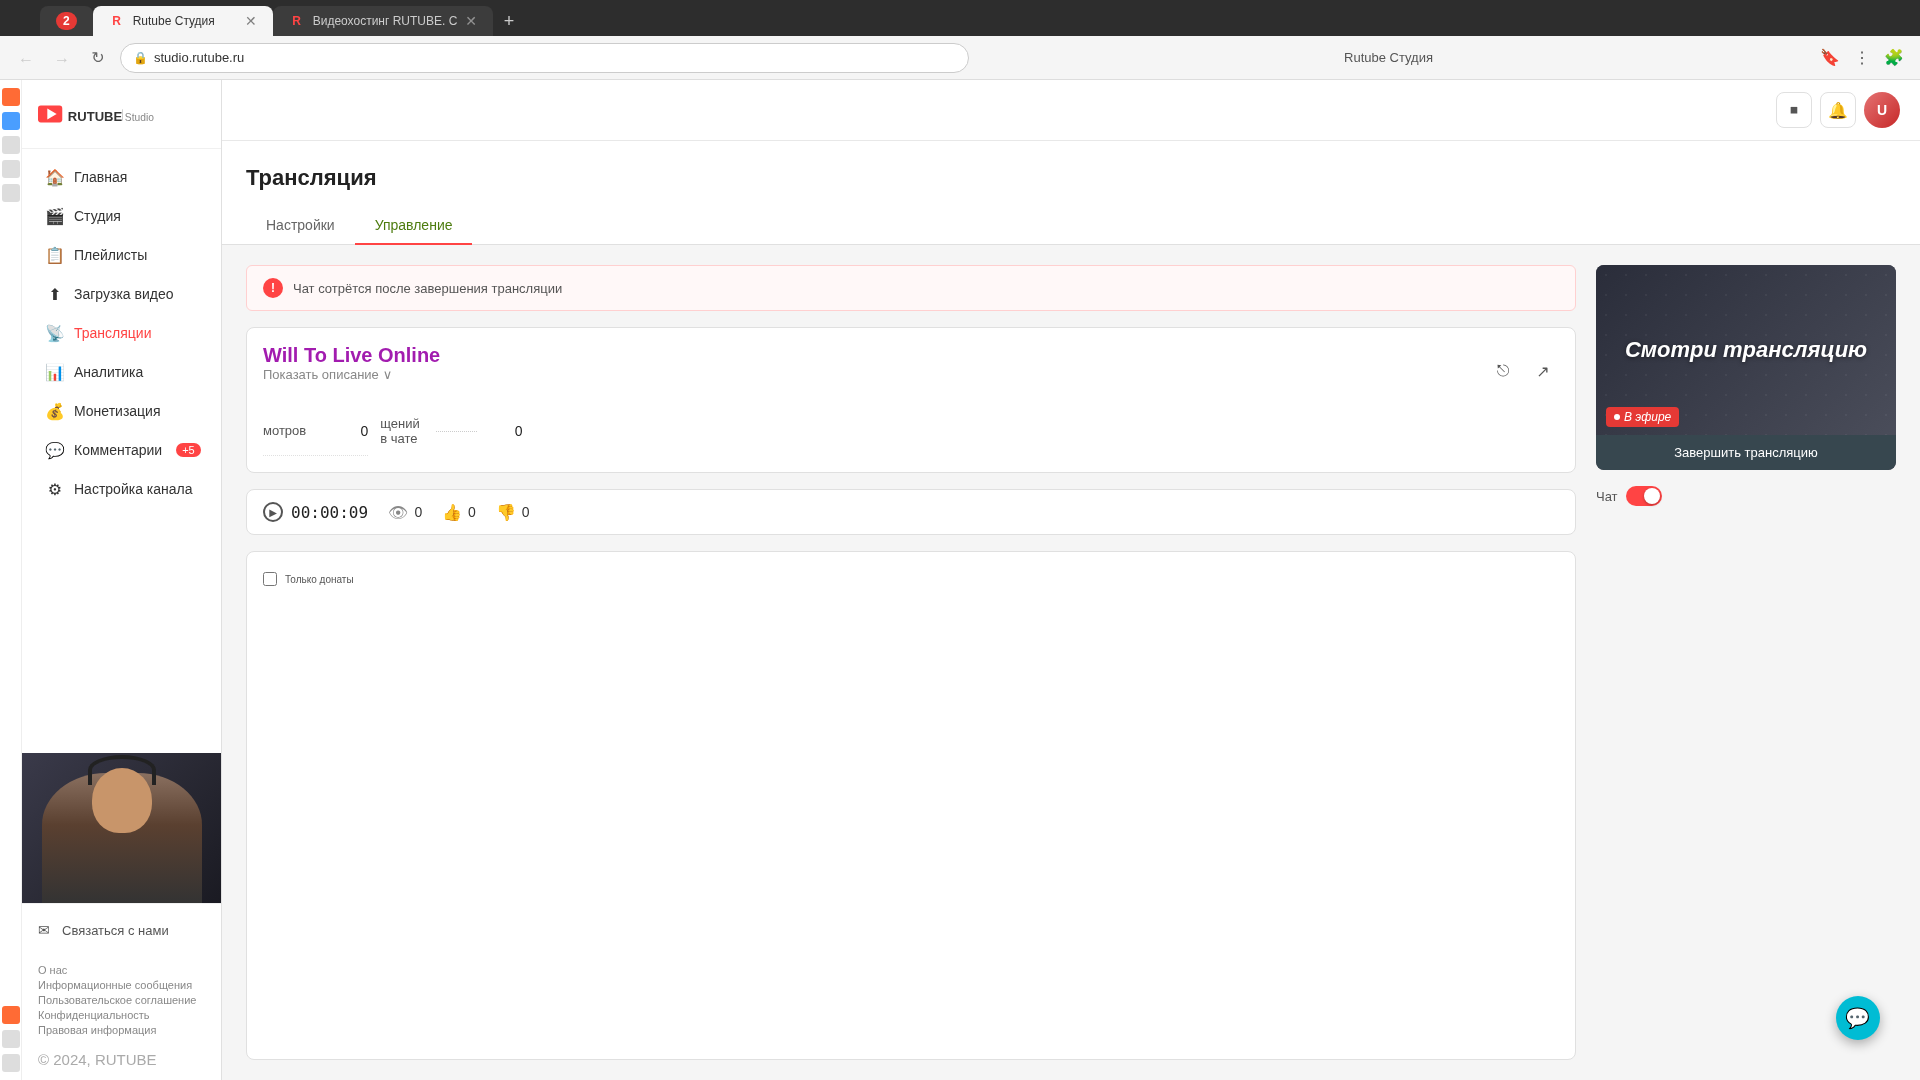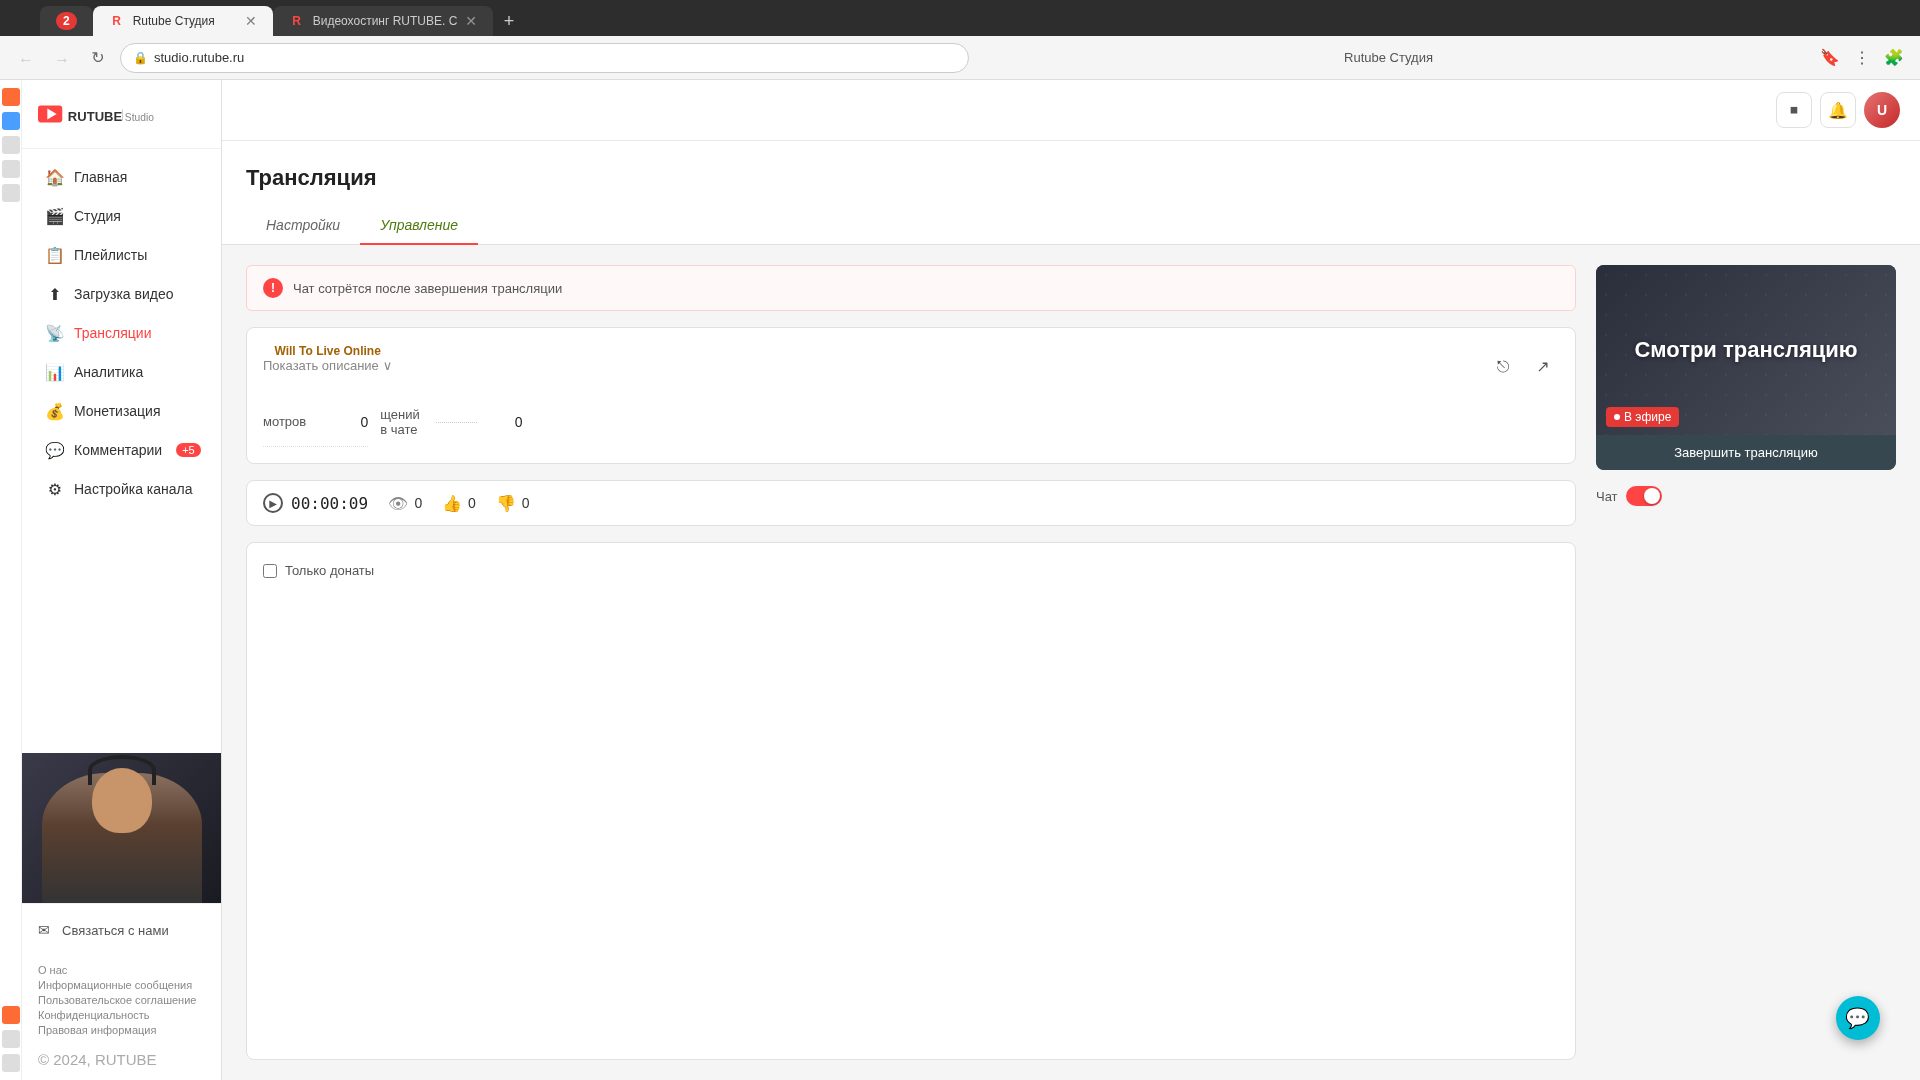--- a/index.html
+++ b/index.html
@@ -52,21 +52,21 @@
     .webcam-preview .room-bg { position: absolute; inset: 0; background: linear-gradient(135deg, #3a3a4a 0%, #2a2a35 50%, #1a1a22 100%); }
     .webcam-person { position: absolute; bottom: 0; left: 50%; transform: translateX(-50%); width: 160px; height: 130px; background: linear-gradient(to bottom, #8a7060 0%, #5a4030 40%, #333 100%); border-radius: 40% 40% 0 0; }
     .webcam-head { position: absolute; bottom: 70px; left: 50%; transform: translateX(-50%); width: 60px; height: 65px; background: #c8956a; border-radius: 50% 50% 45% 45%; }
     .webcam-headset { position: absolute; bottom: 118px; left: 50%; transform: translateX(-50%); width: 68px; height: 30px; border: 4px solid #222; border-radius: 50% 50% 0 0; border-bottom: none; }
 
     
     .main-content { flex: 1; display: flex; flex-direction: column; overflow: hidden; }
     .main-header { padding: 24px 24px 0; background: white; border-bottom: 1px solid #e0e0e0; flex-shrink: 0; }
     .main-header h1 { font-size: 22px; font-weight: 600; color: #222; margin-bottom: 16px; }
     .tabs { display: flex; gap: 0; }
-    .tab { padding: 10px 20px; cursor: pointer; font-size: 14px; color: #666; border-bottom: 2px solid transparent; margin-bottom: -1px; font-style: italic; }
+    .tab { padding: 10px 20px; cursor: pointer; font-size: 14px; color: #666; border-bottom: 2px solid transparent; margin-bottom: -1px; }
     .tab.active { color: #4d7c0f; border-bottom: 2px solid #f44; font-weight: 500; }
 
     .main-body { flex: 1; overflow-y: auto; padding: 20px 24px; display: flex; gap: 20px; }
     .left-panel { flex: 1; display: flex; flex-direction: column; gap: 16px; }
     .right-panel { width: 300px; flex-shrink: 0; display: flex; flex-direction: column; gap: 12px; }
 
     
     .alert-banner { background: #fff8f8; border: 1px solid #ffd0d0; border-radius: 6px; padding: 12px 16px; display: flex; align-items: center; gap: 10px; font-size: 13px; color: #555; }
     .alert-icon { width: 20px; height: 20px; background: #f44; border-radius: 50%; display: flex; align-items: center; justify-content: center; color: white; font-size: 12px; font-weight: bold; flex-shrink: 0; }
 
@@ -87,35 +87,35 @@
     
     .timer-row { background: white; border-radius: 8px; border: 1px solid #e0e0e0; padding: 12px 16px; display: flex; align-items: center; gap: 20px; }
     .timer-display { display: flex; align-items: center; gap: 8px; }
     .timer-icon { width: 20px; height: 20px; border: 2px solid #555; border-radius: 50%; display: flex; align-items: center; justify-content: center; font-size: 10px; color: #555; }
     .timer-text { font-size: 16px; font-weight: 500; color: #222; font-family: monospace; }
     .metric { display: flex; align-items: center; gap: 6px; font-size: 14px; color: #333; }
     .metric-icon { font-size: 16px; color: #888; }
 
     
     .preview-panel { background: #3a3d4a; border-radius: 8px; overflow: hidden; position: relative; }
-    .preview-img { width: 100%; height: 170px; background: linear-gradient(135deg, #2a2d3a 0%, #3a3d4a 50%, #4a4d5a 100%); display: flex; align-items: center; justify-content: center; position: relative; }
+    .preview-img { width: 100%; height: 170px; background: linear-gradient(135deg, #2a2d3a 0%, #3a3d4a 50%, #4a4d5a 100%); display: flex; align-items: center; justify-content: center; position: relative; font-style: italic; }
     .preview-dots { position: absolute; inset: 0; background-image: radial-gradient(circle, rgba(255,255,255,0.05) 1px, transparent 1px); background-size: 20px 20px; }
     .preview-text { color: white; font-size: 22px; font-weight: 600; text-align: center; line-height: 1.3; z-index: 1; text-shadow: 0 1px 4px rgba(0,0,0,0.5); }
     .preview-badge { position: absolute; bottom: 8px; left: 10px; background: #e53935; color: white; font-size: 12px; font-weight: 500; padding: 3px 8px; border-radius: 4px; display: flex; align-items: center; gap: 4px; }
     .preview-badge-dot { width: 6px; height: 6px; background: white; border-radius: 50%; }
     .end-stream-btn { width: 100%; padding: 10px; background: #37474f; border: none; color: white; font-size: 13px; font-weight: 500; cursor: pointer; border-radius: 0 0 8px 8px; }
 
     
     .chat-section { background: white; border-radius: 8px; border: 1px solid #e0e0e0; flex: 1; padding: 12px 16px; display: flex; flex-direction: column; min-height: 200px; }
     .chat-label { font-size: 13px; color: #555; }
     .toggle { width: 36px; height: 20px; background: #f44; border-radius: 10px; position: relative; cursor: pointer; }
     .toggle-knob { width: 16px; height: 16px; background: white; border-radius: 50%; position: absolute; right: 2px; top: 2px; box-shadow: 0 1px 3px rgba(0,0,0,0.3); }
     .chat-filter { display: flex; align-items: center; gap: 8px; padding: 8px 0; }
     .chat-checkbox { width: 14px; height: 14px; border: 1px solid #ccc; border-radius: 2px; cursor: pointer; }
-    .chat-filter-label { font-size: 13px; color: #555; }
+    .chat-filter-label { font-size: 10px; color: #555; }
 
     
     .fab { position: fixed; bottom: 40px; right: 40px; width: 44px; height: 44px; background: #00bcd4; border-radius: 50%; display: flex; align-items: center; justify-content: center; color: white; font-size: 20px; cursor: pointer; box-shadow: 0 4px 12px rgba(0,0,0,0.3); z-index: 100; }
 
     
     .profile-avatar { width: 36px; height: 36px; border-radius: 50%; background: linear-gradient(135deg, #e57373 0%, #c62828 100%); display: flex; align-items: center; justify-content: center; color: white; font-size: 14px; font-weight: bold; cursor: pointer; overflow: hidden; }
     .header-icons { display: flex; align-items: center; gap: 8px; }
     .header-icon-btn { width: 36px; height: 36px; border: 1px solid #e0e0e0; border-radius: 8px; display: flex; align-items: center; justify-content: center; cursor: pointer; color: #555; font-size: 16px; background: white; }
     .top-bar { display: flex; align-items: center; justify-content: space-between; padding: 12px 20px; background: white; border-bottom: 1px solid #e8e8e8; flex-shrink: 0; }
     .nav-relative { position: relative; display: flex; align-items: center; flex: 1; }
@@ -285,21 +285,21 @@
       <div class="left-panel">
 
         <div class="alert-banner">
           <div class="alert-icon">!</div>
           <span>Чат сотрётся после завершения трансляции</span>
         </div>
 
         <div class="stream-info">
           <div class="stream-title-row">
             <div>
-              <div style="font-size:12px;font-weight:600;color:#a16207;text-align:center;">Will To Live Online</div>
+              <div style="font-size:20px;font-weight:600;color:#a21caf;">Will To Live Online</div>
               <div class="show-desc">
                 <span>Показать описание</span>
                 <span>∨</span>
               </div>
             </div>
             <div class="stream-title-actions">
               <button class="stream-title-action">
                 <span>⎋</span>
               </button>
               <button class="stream-title-action">

